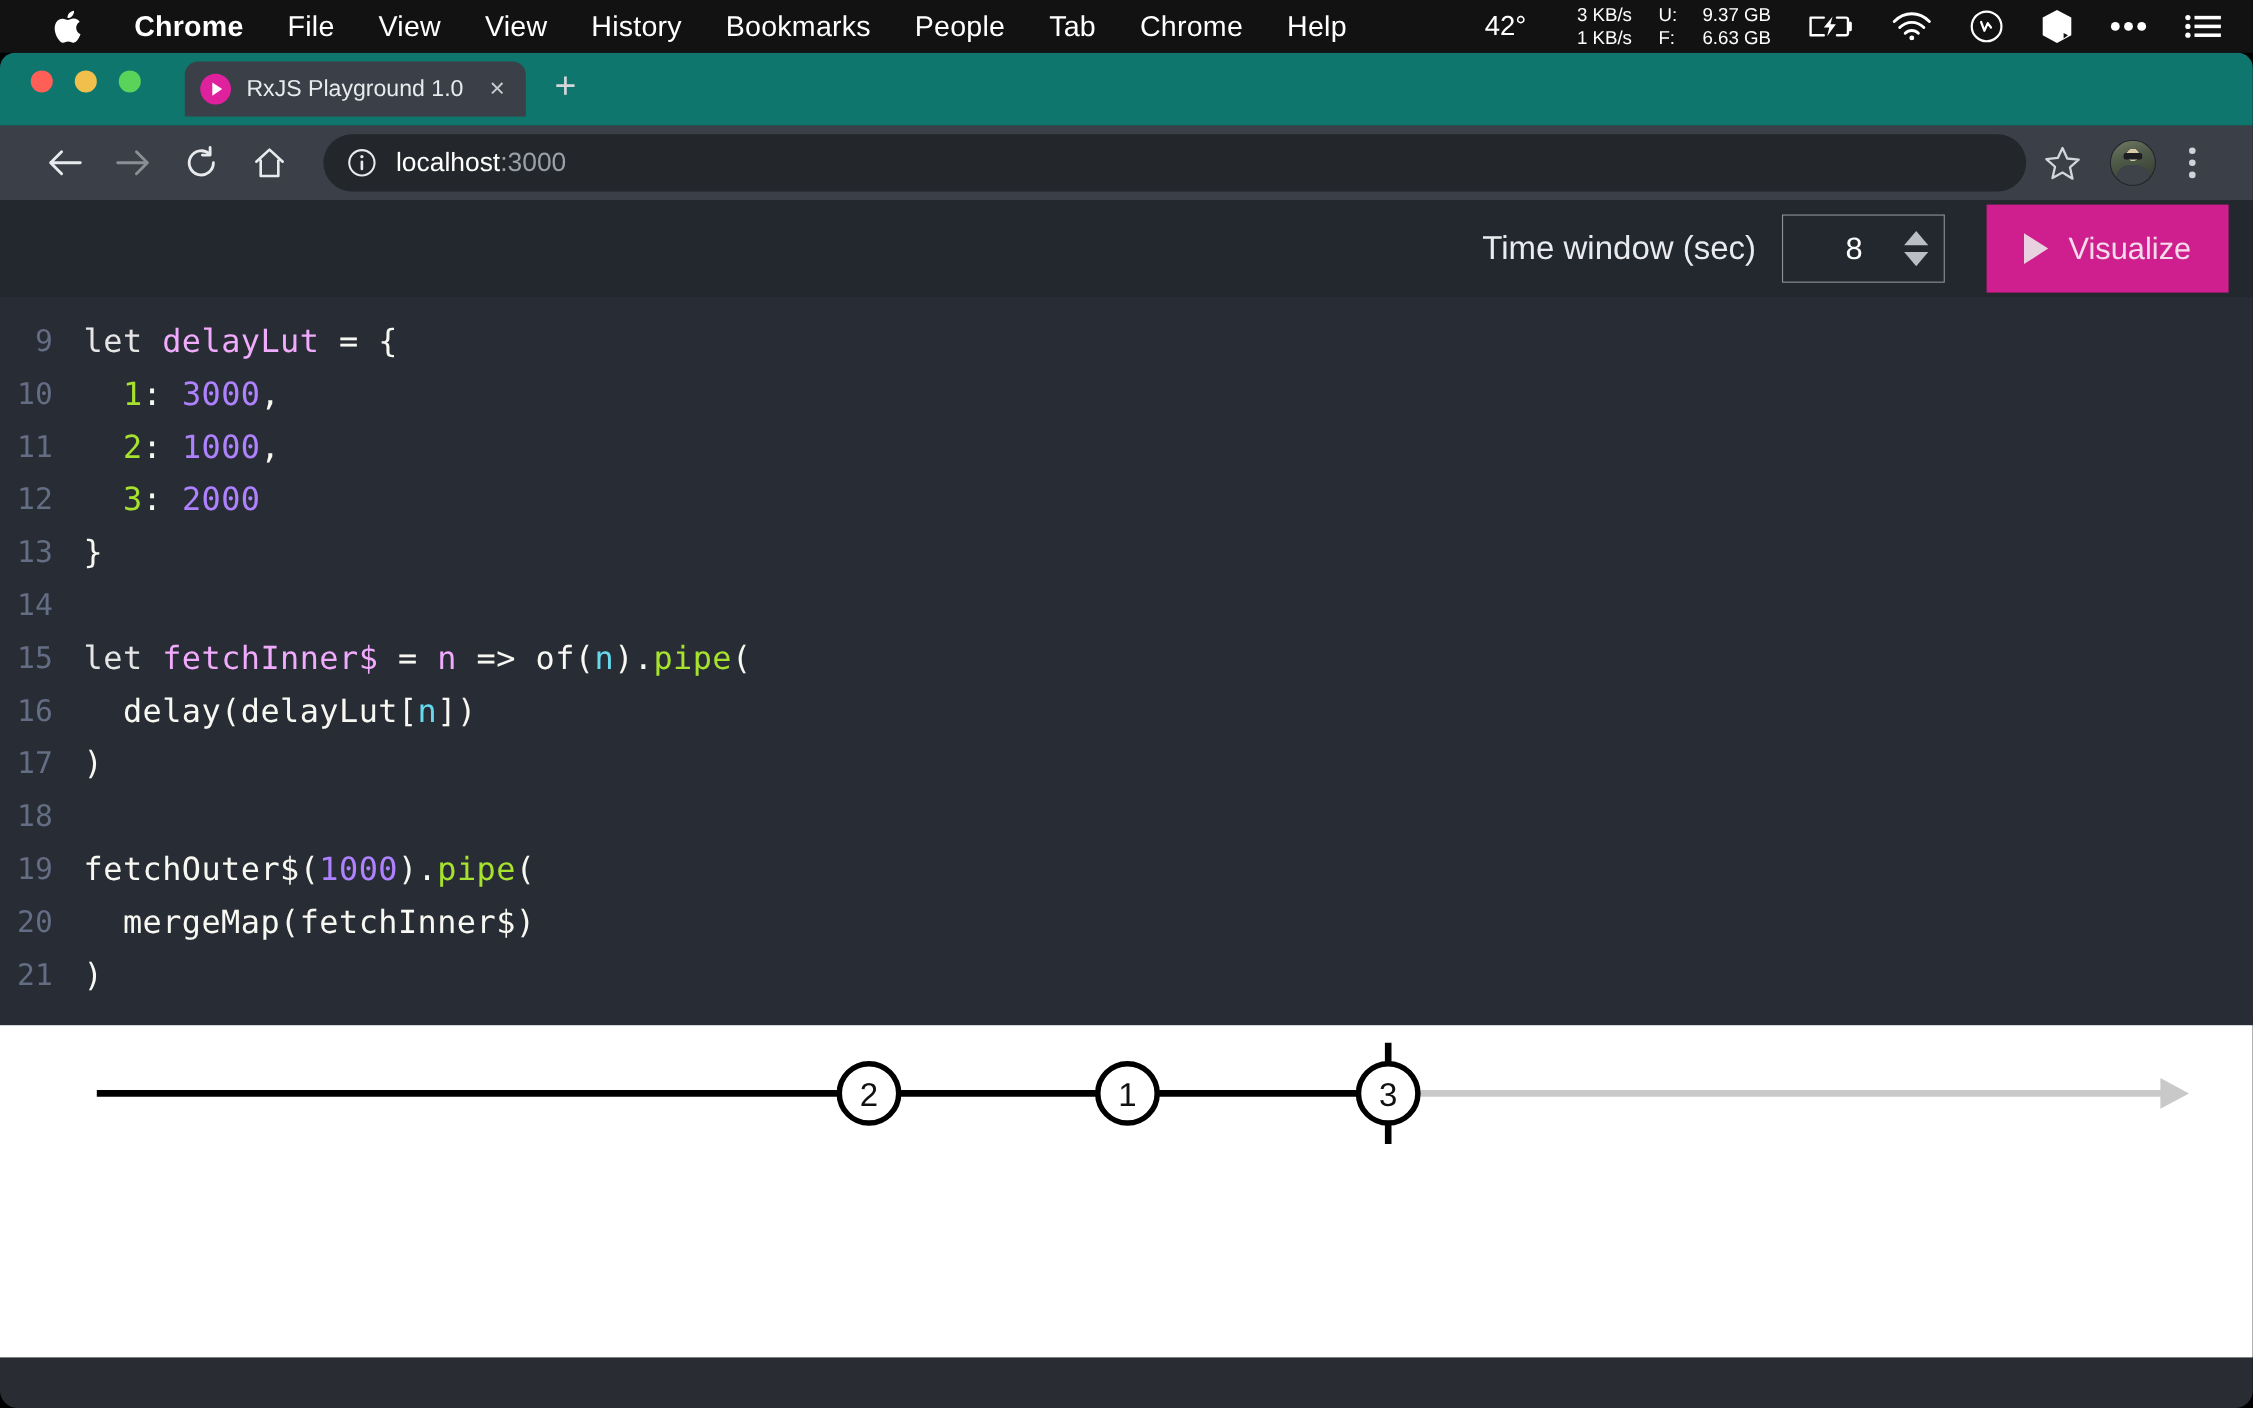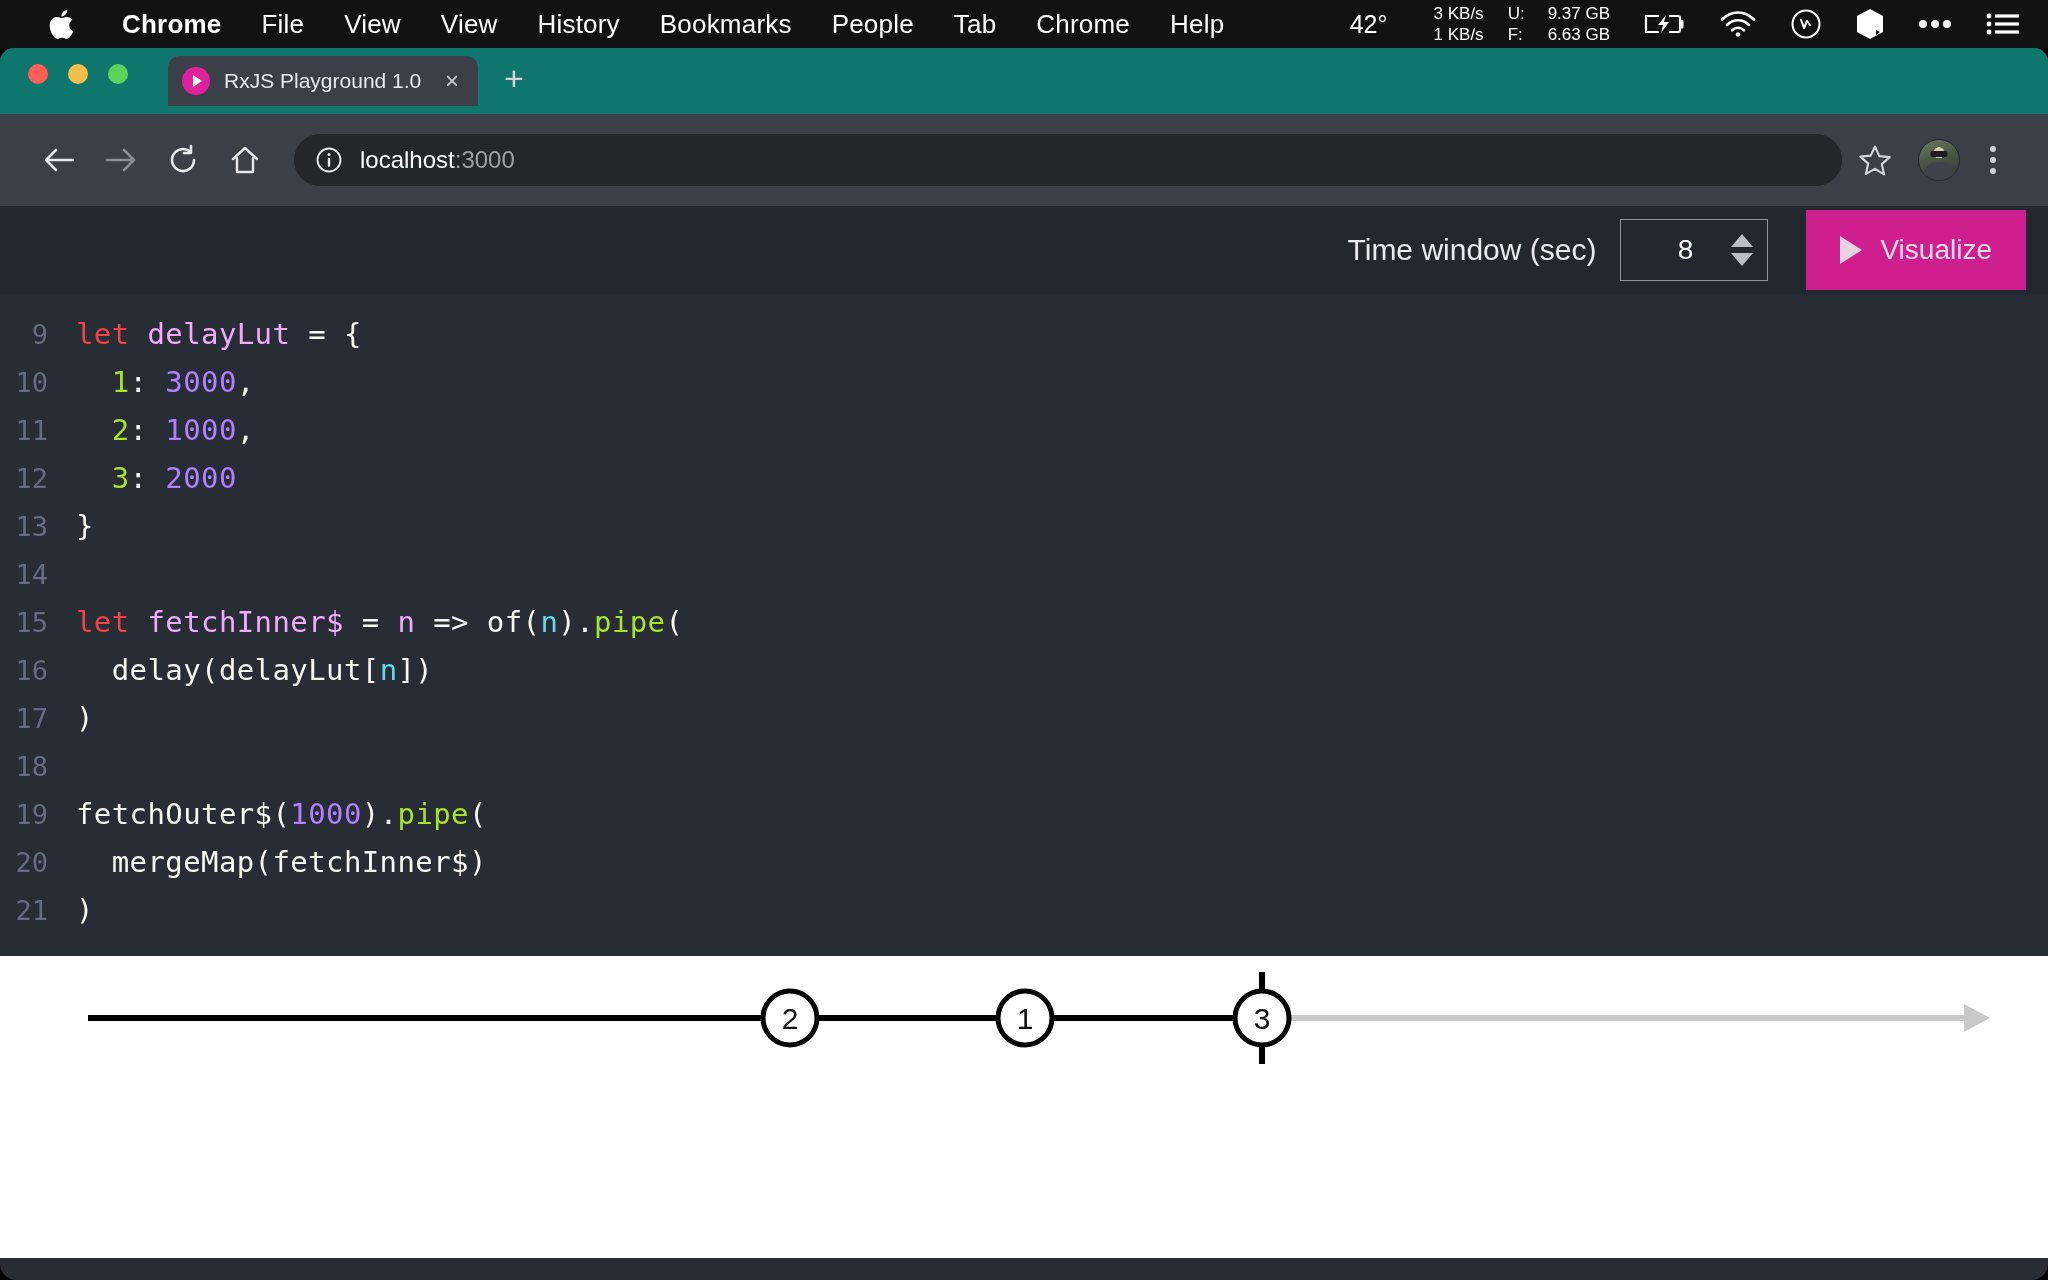--- a/index.html
+++ b/index.html
@@ -47,21 +47,21 @@
   .favicon .play{
     width:0; height:0; border-left:9px solid #fff; border-top:6px solid transparent;
     border-bottom:6px solid transparent; margin-left:3px;
   }
   .tab-title{ color:#e8eaed; font-size:21px; flex:1; white-space:nowrap; overflow:hidden;}
   .tab-close{ color:#c9ccd1; font-size:24px; line-height:1; width:24px; text-align:center; }
   .newtab{ color:#d3d6da; font-size:34px; margin-left:26px; margin-bottom:6px; line-height:1;}
 
   
   .navbar{
-    height:92px; background:#3b3f47; display:flex; align-items:center; padding:0 28px; gap:0;
+    height:68px; background:#3b3f47; display:flex; align-items:center; padding:0 28px; gap:0;
   }
   .navbtn{ width:62px; height:62px; display:flex; align-items:center; justify-content:center; }
   .omnibox{
     flex:1; height:52px; background:#23262b; border-radius:26px; display:flex; align-items:center;
     padding:0 22px; gap:18px; margin-left:18px; margin-right:4px;
   }
   .omnibox .url{ font-size:24px; color:#fff; white-space:nowrap;}
   .omnibox .url .port{ color:#9aa0a6; }
   .star{ width:58px; display:flex; align-items:center; justify-content:center; }
   .avatar{
@@ -106,21 +106,21 @@
   .editor{
     background:#282c34; height:662px; padding-top:16px; overflow:hidden;
     font-family:"DejaVu Sans Mono","Liberation Mono",monospace; position:relative;
   }
   .code-line{ display:flex; height:48px; align-items:center; }
   .ln{
     width:76px; text-align:right; padding-right:28px; color:#636d83; font-size:27px;
     flex:0 0 auto; user-select:none;
   }
   .lc{ font-size:29px; white-space:pre; color:#abb2bf; letter-spacing:.4px; }
-  .t-key{ color:#ef4444; } .t-var{ color:#f0abfc; } .t-num{ color:#ae81ff; }
+  .t-key{ color:#e5e5e5; } .t-var{ color:#f0abfc; } .t-num{ color:#ae81ff; }
   .t-prop{ color:#a6e22e; } .t-param{ color:#66d9ef; } .t-plain{ color:#f8f8f2; }
 
   
   .canvas{ background:#fff; height:302px; position:relative; }
   .marble-svg{ position:absolute; left:0; top:0; }
 </style>
 </head>
 <body>
 
 <div class="menubar">

